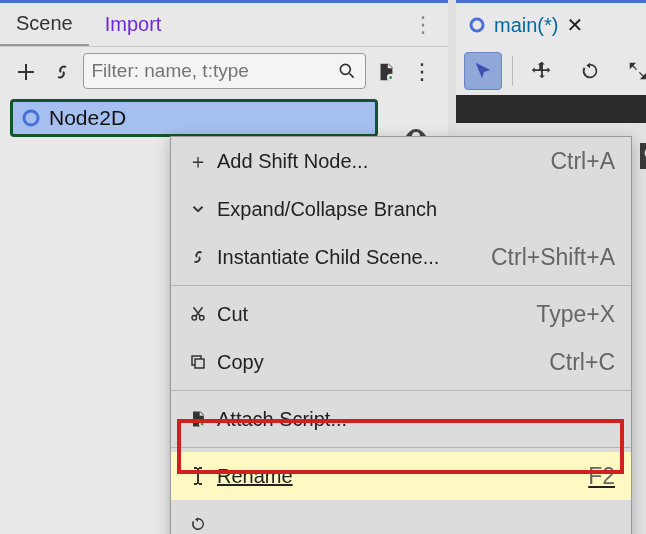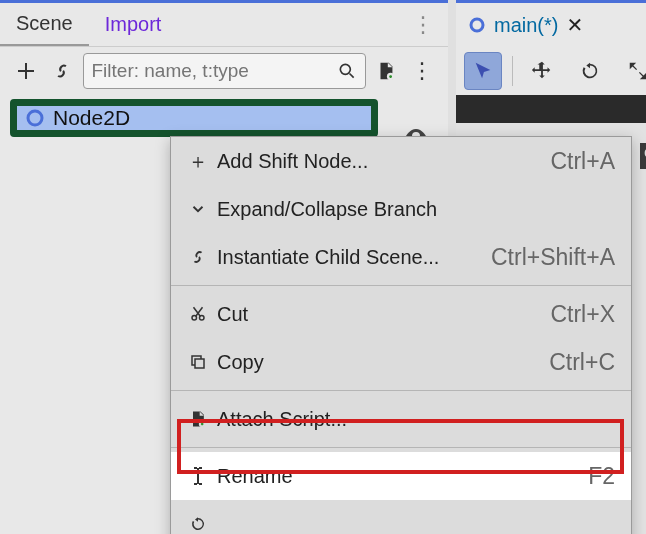--- a/index.html
+++ b/index.html
@@ -10,28 +10,28 @@
   .left-panel { width: 448px; background: #e8e8e8; border-top: 3px solid #4a6fd8; display: flex; flex-direction: column; }
   .right-panel { flex: 1; background: #e8e8e8; border-top: 3px solid #4a6fd8; margin-left: 8px; display: flex; flex-direction: column; }
 
   .tabs { display: flex; align-items: center; height: 44px; border-bottom: 1px solid #ccc; }
   .tab { padding: 0 16px; height: 100%; display: flex; align-items: center; font-size: 20px; color: #333; cursor: pointer; }
   .tab.active { background: #e8e8e8; border-bottom: 2px solid #999; font-weight: 500; }
   .tab.inactive { color: #6d28d9; }
   .tab-spacer { flex: 1; }
   .tab-menu { padding: 0 14px; color: #888; font-size: 22px; cursor: pointer; }
 
-  .toolbar { display: flex; align-items: center; height: 48px; padding: 6px 10px; gap: 4px; }
+  .toolbar { display: flex; align-items: flex-end; height: 48px; padding: 6px 10px; gap: 4px; }
   .tool-btn { width: 34px; height: 34px; display: flex; align-items: center; justify-content: center; color: #333; cursor: pointer; font-size: 22px; border-radius: 3px; }
   .filter-box { flex: 1; display: flex; align-items: center; border: 1px solid #999; border-radius: 4px; background: #f4f4f4; height: 36px; padding: 0 8px; }
   .filter-input { flex: 1; border: none; background: transparent; font-size: 19px; color: #666; outline: none; }
   .filter-icon { color: #555; }
 
   .tree { padding: 4px 10px; }
-  .tree-node { display: flex; align-items: center; background: #a5bff0; border: 7px solid #14532d; border-radius: 4px; padding: 4px 8px; height: 38px; width: 368px; text-align: right; }
+  .tree-node { display: flex; align-items: center; background: #a5bff0; border: 3px solid #14532d; border-radius: 4px; padding: 4px 8px; height: 38px; width: 368px; text-align: right; }
   .node-icon { margin-right: 8px; }
   .node-label { font-size: 21px; color: #111; }
   .visibility-btn { position: absolute; left: 404px; top: 124px; color: #444; }
 
   
   .scene-tab { display: flex; align-items: center; height: 44px; padding: 0 6px; gap: 8px; }
   .scene-tab .circ { margin-left: 6px; }
   .scene-tab-label { font-size: 20px; color: #0369a1; }
   .scene-tab-close { font-size: 20px; color: #222; cursor: pointer; }
 
@@ -201,21 +201,21 @@
   <div class="menu-sep"></div>
   <div class="menu-item">
     <span class="menu-icon">
       <svg width="18" height="18" viewBox="0 0 24 24">
           <circle cx="7" cy="17" r="3" fill="none" stroke="#333" stroke-width="2"></circle>
           <circle cx="17" cy="17" r="3" fill="none" stroke="#333" stroke-width="2"></circle>
           <path d="M9 15L18 3M15 15L6 3" stroke="#333" stroke-width="2"></path>
         </svg>
     </span>
     <span class="menu-label">Cut</span>
-    <span class="menu-shortcut">Ctrl+X</span>
+    <span class="menu-shortcut">Type+X</span>
   </div>
   <div class="menu-item">
     <span class="menu-icon">
       <svg width="18" height="18" viewBox="0 0 24 24">
           <rect x="4" y="4" width="12" height="12" fill="none" stroke="#333" stroke-width="2"></rect>
           <rect x="8" y="8" width="12" height="12" fill="#dcdcdc" stroke="#333" stroke-width="2"></rect>
         </svg>
     </span>
     <span class="menu-label">Copy</span>
     <span class="menu-shortcut">Ctrl+C</span>
@@ -226,21 +226,21 @@
       <svg width="20" height="20" viewBox="0 0 24 24">
           <path d="M6 3h9l4 4v14H6z" fill="#333"></path>
           <path d="M14 3v5h5" fill="#dcdcdc"></path>
           <circle cx="17" cy="18" r="4" fill="#dcdcdc"></circle>
           <path d="M15.5 18h3M17 16.5v3" stroke="#2c8f2c" stroke-width="1.8"></path>
         </svg>
     </span>
     <span class="menu-label">Attach Script...</span>
   </div>
   <div class="menu-sep"></div>
-  <div class="menu-item" style="background:#ffffff;">
+  <div class="menu-item" style="background:#fef9c3;text-decoration:underline;">
     <span class="menu-icon">
       <svg width="16" height="20" viewBox="0 0 16 20">
           <path d="M4 2h3M9 2h3M8 2v16M4 18h3M9 18h3" stroke="#333" stroke-width="2"></path>
         </svg>
     </span>
     <span class="menu-label">Rename</span>
     <span class="menu-shortcut">F2</span>
   </div>
   <div class="menu-item">
     <span class="menu-icon">

